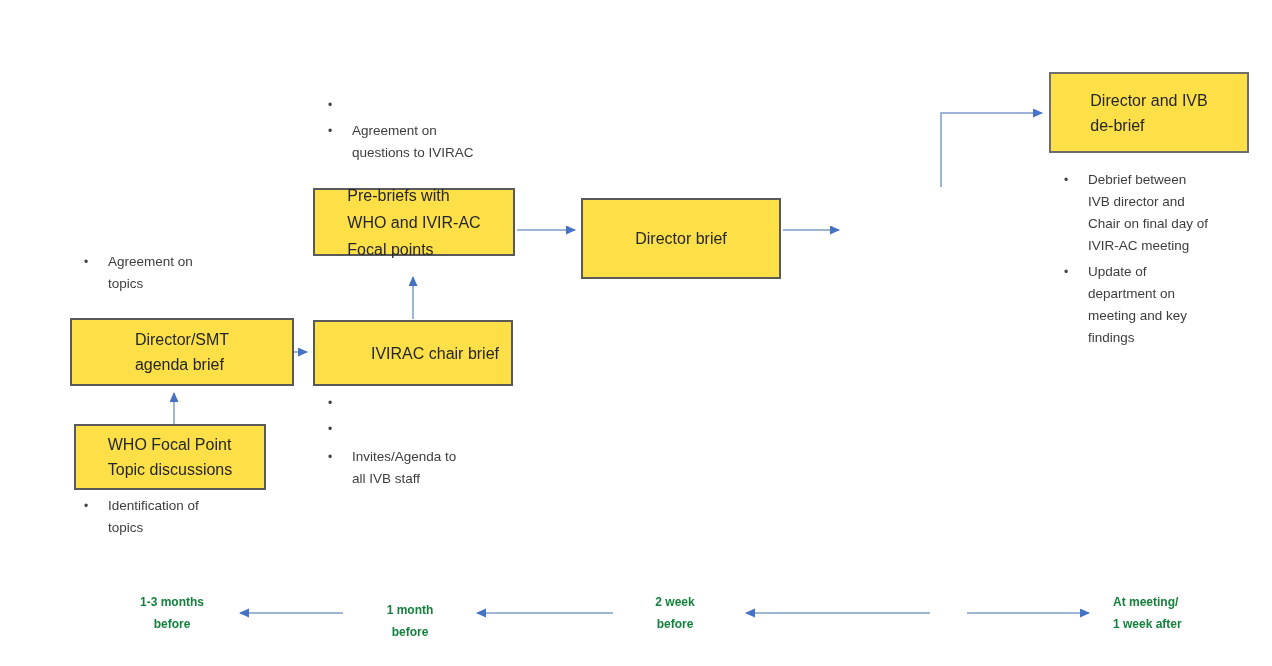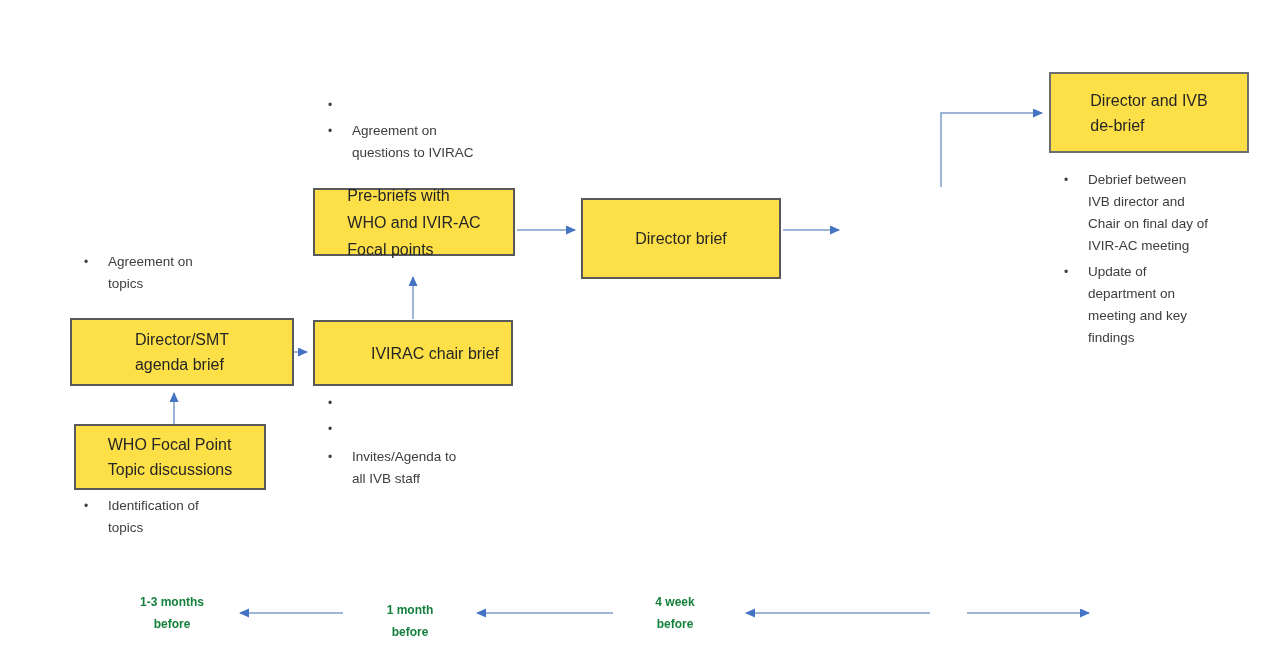--- a/index.html
+++ b/index.html
@@ -187,16 +187,18 @@
 department on
 meeting and key
 findings</span>
     </div>
   </div>
 
   <div class="timeline-label" style="left:107px; width:130px;">1-3 months
 before</div>
   <div class="timeline-label" style="left:345px; width:130px;margin-top:8px;">1 month
 before</div>
-  <div class="timeline-label" style="left:610px; width:130px;">4 week
+  <div class="timeline-label" style="left:610px; width:130px;">2 week
 before</div>
+  <div class="timeline-label left-aligned" style="left:1113px; width:145px;">At meeting/
+1 week after</div>
 
 </div>
 
 </body></html>

